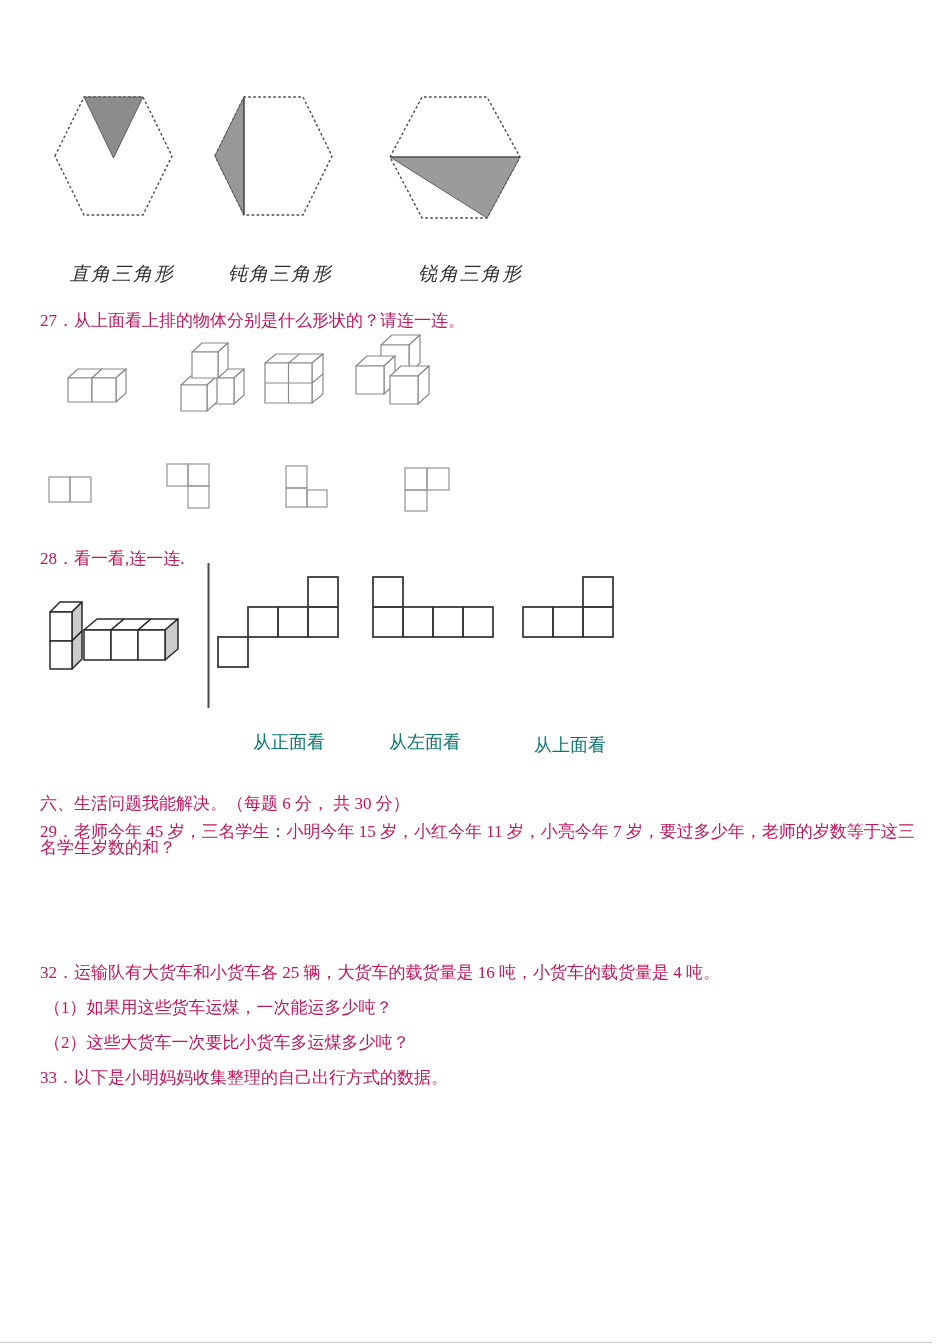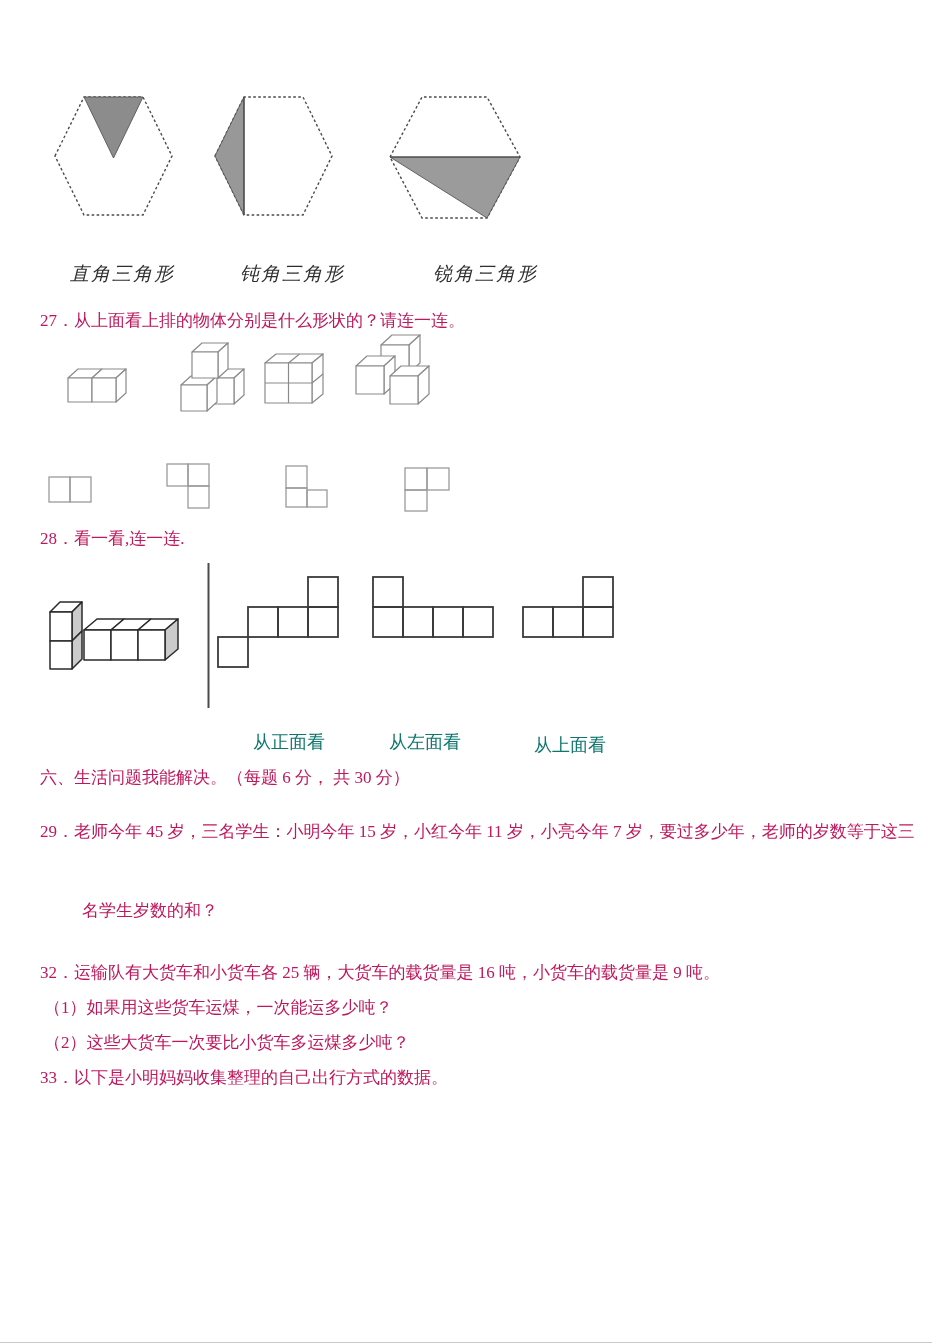--- a/index.html
+++ b/index.html
@@ -144,33 +144,33 @@
     </g>
     <g fill="none" stroke="#3a3a3a" stroke-width="1.8">
       <rect x="523" y="607" width="30" height="30"></rect>
       <rect x="553" y="607" width="30" height="30"></rect>
       <rect x="583" y="607" width="30" height="30"></rect>
       <rect x="583" y="577" width="30" height="30"></rect>
     </g>
   </svg>
 
   <div class="txt kai" style="left:70px;top:262px;">直角三角形</div>
-  <div class="txt kai" style="left:240px;top:262px;">钝角三角形</div>
-  <div class="txt kai" style="left:418px;top:262px;margin-left:15px;">锐角三角形</div>
+  <div class="txt kai" style="left:228px;top:262px;">钝角三角形</div>
+  <div class="txt kai" style="left:418px;top:262px;">锐角三角形</div>
 
   <div class="txt" style="left:40px;top:310px;">27．从上面看上排的物体分别是什么形状的？请连一连。</div>
 
-  <div class="txt" style="left:40px;top:528px;">28．看一看,连一连.</div>
+  <div class="txt" style="left:40px;top:548px;">28．看一看,连一连.</div>
 
   <div class="txt viewlab" style="left:253px;top:731px;">从正面看</div>
   <div class="txt viewlab" style="left:389px;top:731px;">从左面看</div>
   <div class="txt viewlab" style="left:534px;top:734px;">从上面看</div>
 
-  <div class="txt" style="left:40px;top:767px;">六、生活问题我能解决。（每题 6 分， 共 30 分）</div>
+  <div class="txt" style="left:40px;top:793px;">六、生活问题我能解决。（每题 6 分， 共 30 分）</div>
   <div class="txt" style="left:40px;top:821px;">29．老师今年 45 岁，三名学生：小明今年 15 岁，小红今年 11 岁，小亮今年 7 岁，要过多少年，老师的岁数等于这三</div>
-  <div class="txt" style="left:40px;top:900px;margin-left:42px;">名学生岁数的和？</div>
-  <div class="txt" style="left:40px;top:962px;">32．运输队有大货车和小货车各 25 辆，大货车的载货量是 16 吨，小货车的载货量是 9 吨。</div>
+  <div class="txt" style="left:40px;top:837px;">名学生岁数的和？</div>
+  <div class="txt" style="left:40px;top:962px;">32．运输队有大货车和小货车各 25 辆，大货车的载货量是 16 吨，小货车的载货量是 4 吨。</div>
   <div class="txt" style="left:44px;top:997px;">（1）如果用这些货车运煤，一次能运多少吨？</div>
   <div class="txt" style="left:44px;top:1032px;">（2）这些大货车一次要比小货车多运煤多少吨？</div>
   <div class="txt" style="left:40px;top:1067px;">33．以下是小明妈妈收集整理的自己出行方式的数据。</div>
 
   <div id="bottom-rule"></div>
 </div>
 
 </body></html>

